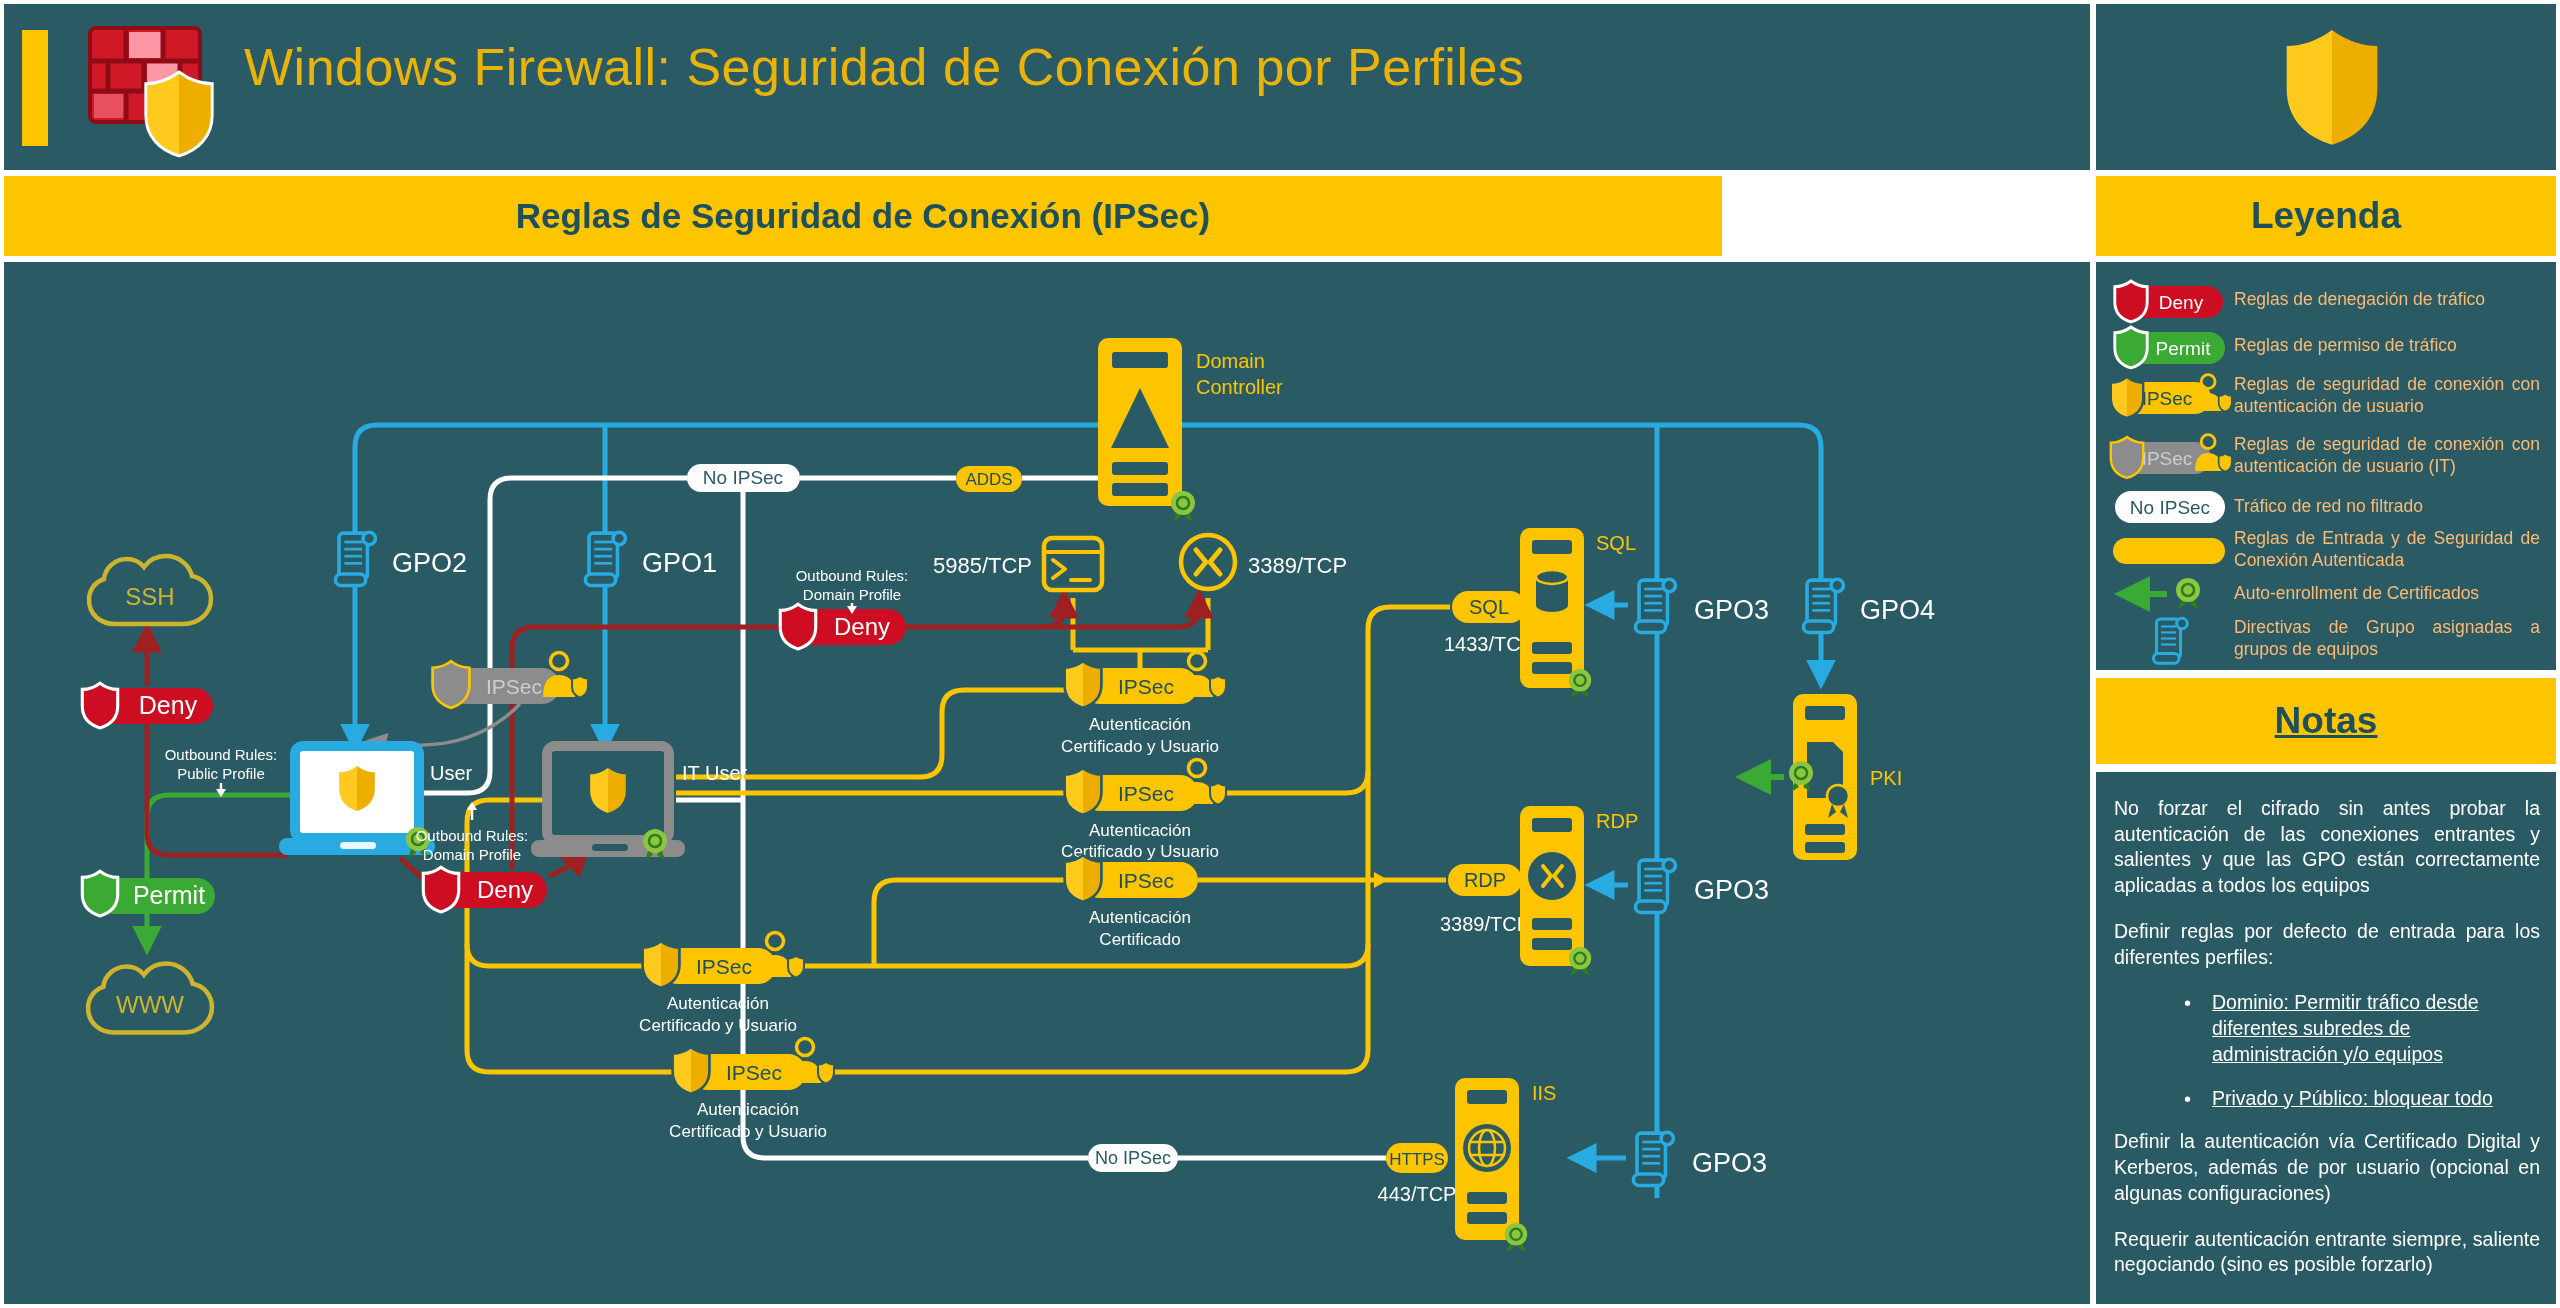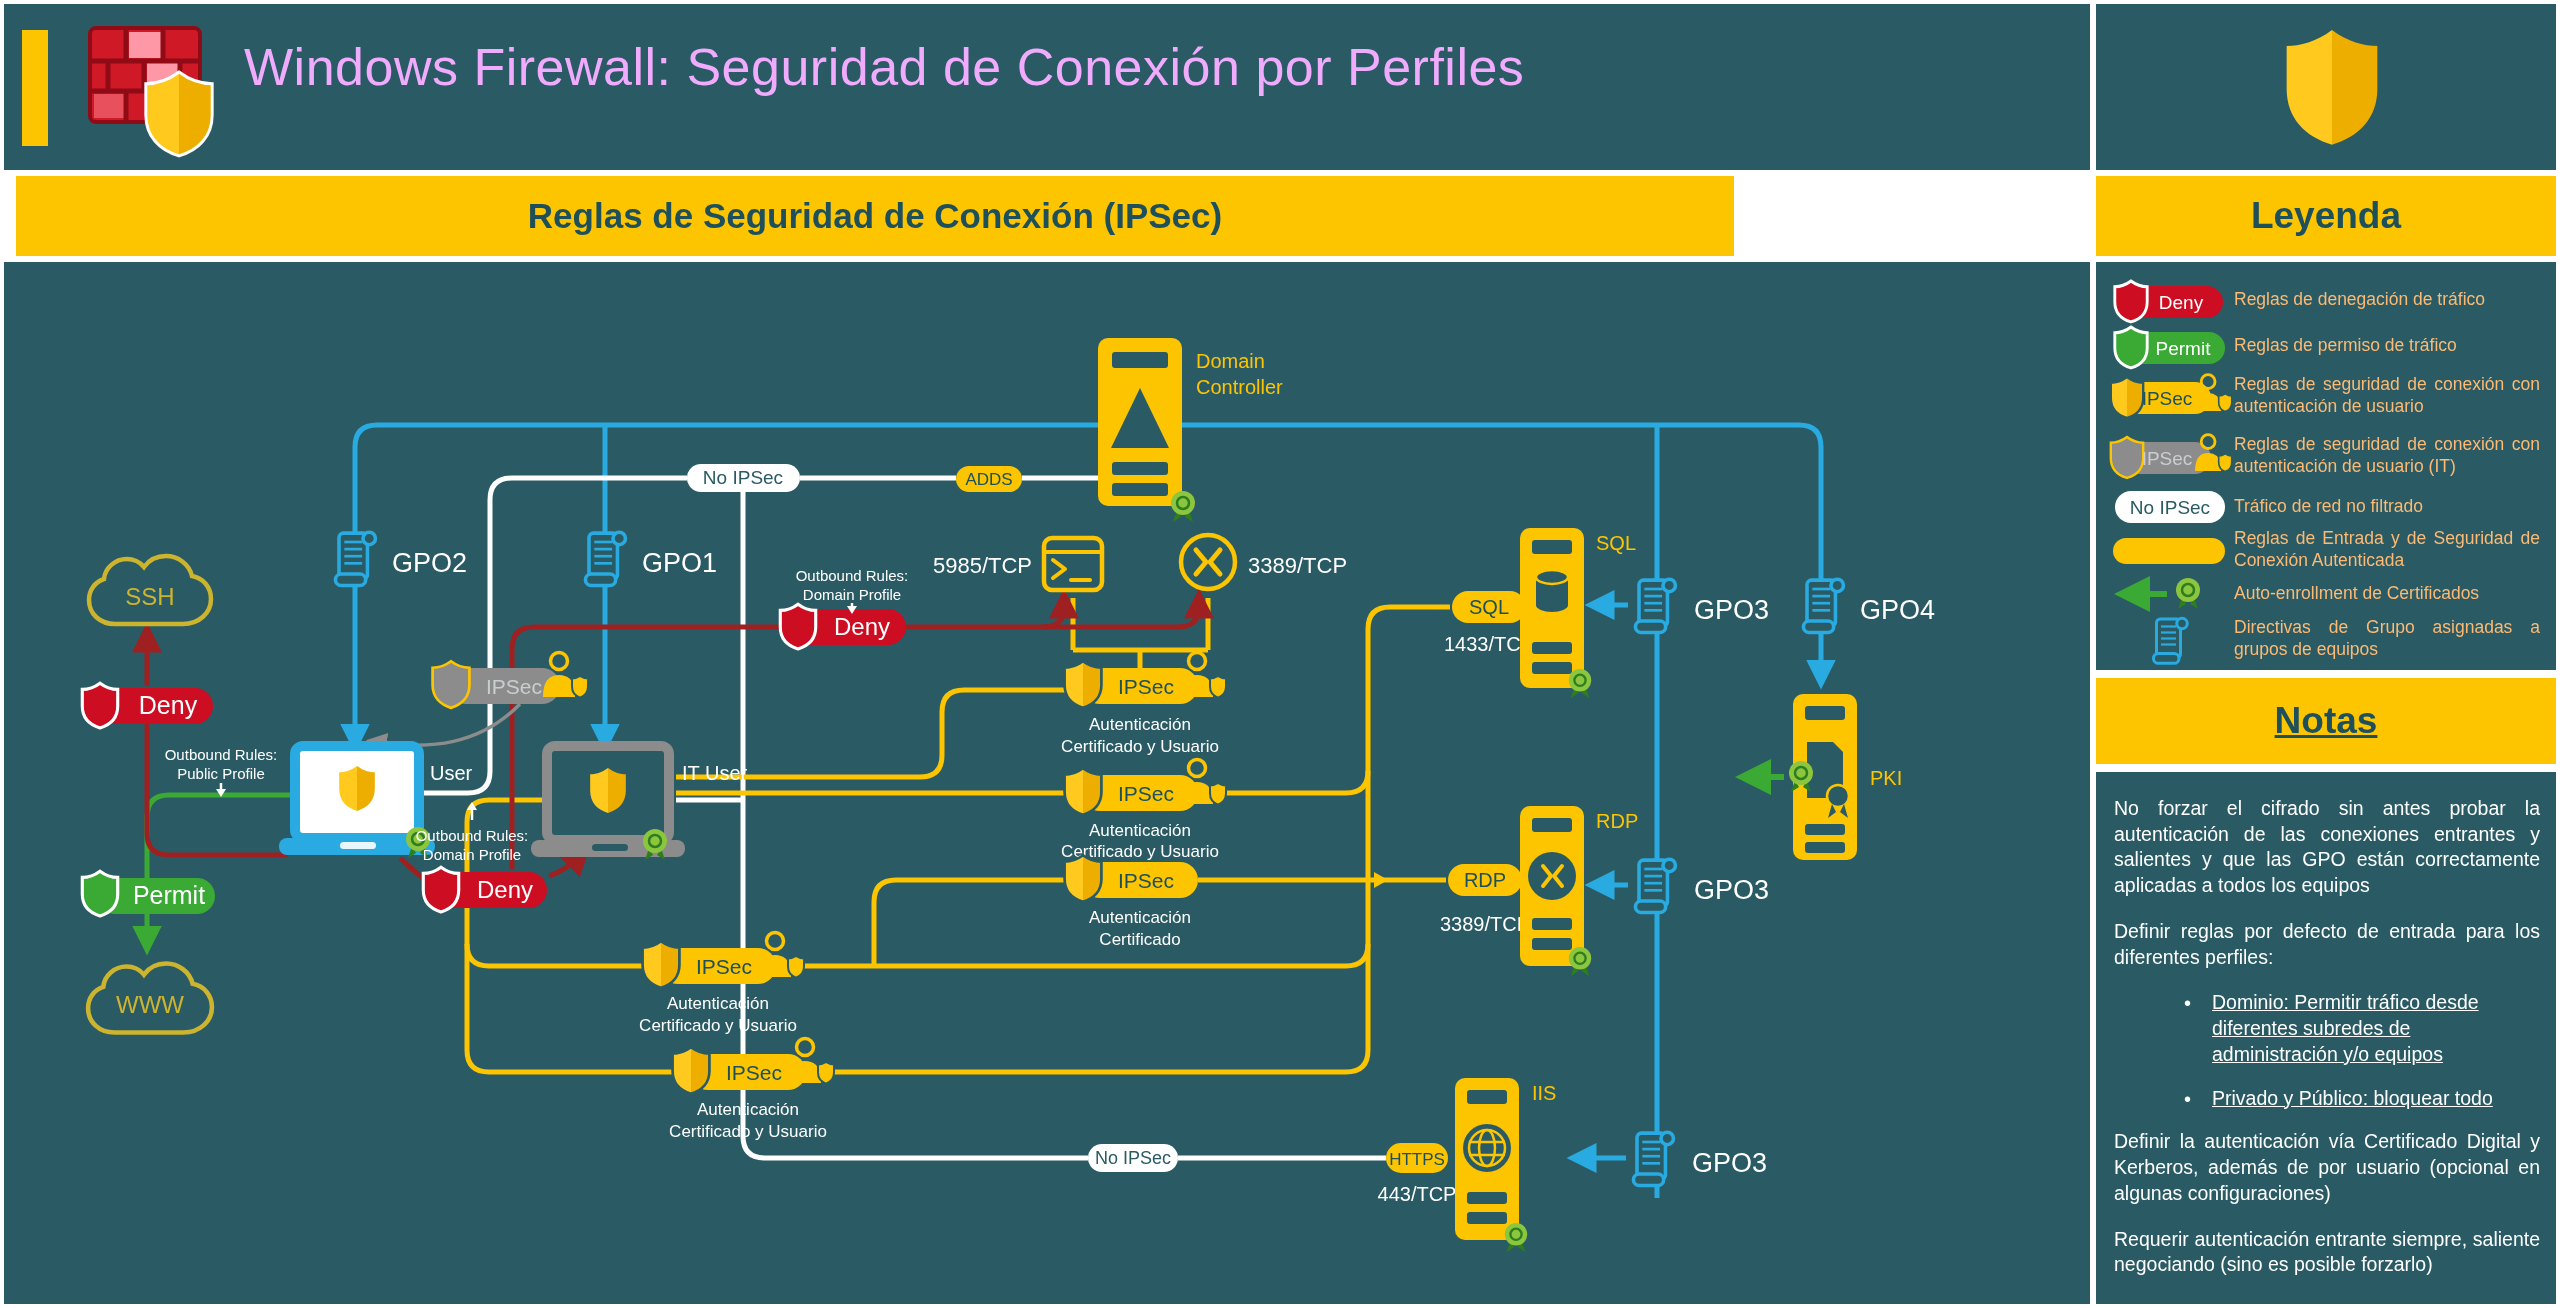--- a/index.html
+++ b/index.html
@@ -8,22 +8,22 @@
     font-family:"Liberation Sans", sans-serif;overflow:hidden;
   }
   .panel{position:absolute;background:#2a5b64;}
   .bar{position:absolute;background:#fdc500;display:flex;align-items:center;justify-content:center;}
   .bar h2{margin:0;color:#1d505b;font-weight:bold;}
   
   #header-left{left:4px;top:4px;width:2086px;height:166px;}
   #header-right{left:2096px;top:4px;width:460px;height:166px;}
   #gold-stripe{position:absolute;left:18px;top:26px;width:26px;height:116px;background:#fdc500;}
   #page-title{position:absolute;left:240px;top:0;height:125px;display:flex;align-items:center;
-    color:#f0abfc;font-size:52px;letter-spacing:0.5px;}
-  #bar-main{left:16px;top:176px;width:1718px;height:80px;}
+    color:#eab308;font-size:52px;letter-spacing:0.5px;}
+  #bar-main{left:4px;top:176px;width:1718px;height:80px;}
   #bar-main h2{font-size:35px;}
   #bar-legend{left:2096px;top:176px;width:460px;height:80px;}
   #bar-legend h2{font-size:37px;}
   #diagram-panel{left:4px;top:262px;width:2086px;height:1042px;}
   #legend-panel{left:2096px;top:262px;width:460px;height:408px;}
   #notes-bar{left:2096px;top:678px;width:460px;height:86px;}
   #notes-bar h2{font-size:37px;text-decoration:underline;}
   #notes-panel{left:2096px;top:772px;width:460px;height:532px;color:#fff;}
   .legend-row{position:absolute;left:10px;width:440px;display:flex;align-items:center;}
   .legend-icon{width:128px;flex:0 0 128px;display:flex;justify-content:center;}

